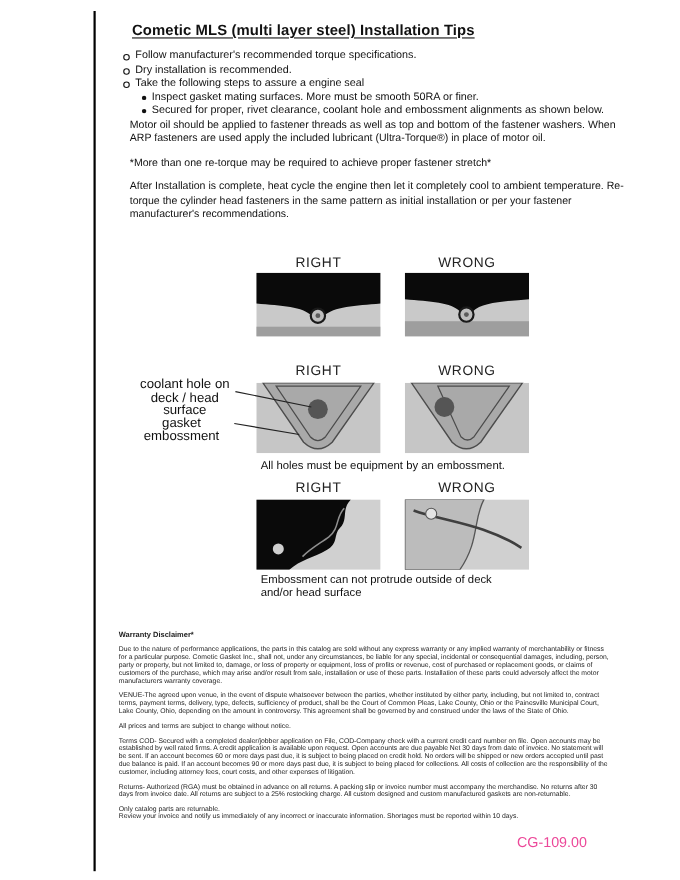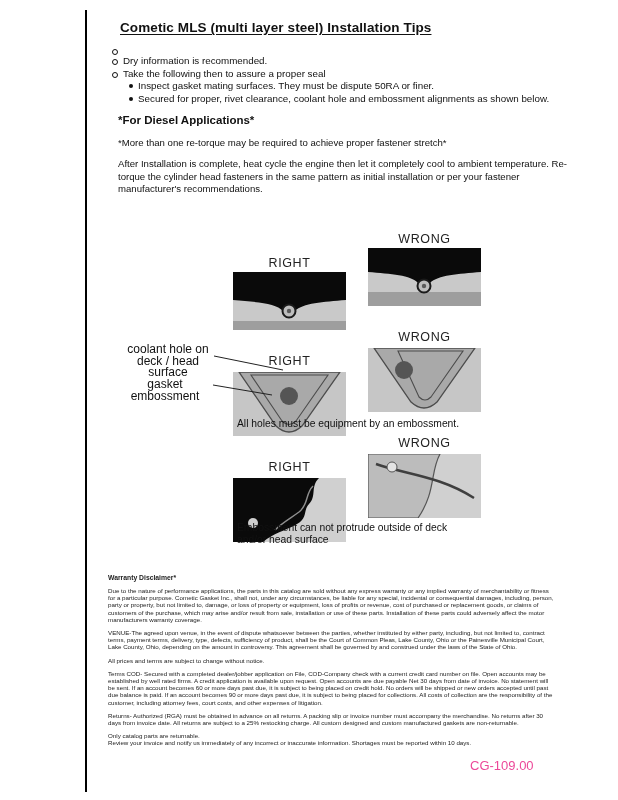--- a/index.html
+++ b/index.html
@@ -28,21 +28,21 @@
   .panel svg{display:block;}
   .caption{position:absolute;left:137px;font-size:10.3px;line-height:12px;color:#111;}
   .prewrap{white-space:pre-line;}
   .ann{position:absolute;font-size:12px;line-height:11.5px;text-align:center;color:#111;}
   .leaders{position:absolute;left:0;top:0;pointer-events:none;}
 
   .r1-lbl{top:4px;} .r1-panel{top:20px;height:58px;}
   .r2-lbl{top:102px;} .r2-panel{top:120px;}
   .r3-lbl{top:208px;} .r3-panel{top:226px;}
   .cap1{top:84px;} .cap2{top:190px;} .cap3{top:294px;}
-  .col-left{left:133px;margin-top:24px;} .col-right{left:268px;text-align:center;}
+  .col-left{left:133px;} .col-right{left:268px;text-align:center;}
   .ann-coolant{left:24px;top:116px;width:88px;}
   .ann-emboss{left:18px;top:151px;width:94px;}
 
   
   .disclaimer{position:absolute;left:108px;top:574px;width:447px;color:#222;}
   .disc-h{font-size:6.8px;font-weight:bold;margin:0 0 6px 0;}
   .disc-p{font-size:6.2px;line-height:7.2px;margin:0 0 6px 0;}
   .disc-p.tight{margin-bottom:0;}
 
   .footer-code{position:absolute;left:470px;top:758px;font-size:13px;color:#ec4899;}
@@ -50,39 +50,40 @@
 </head>
 <body>
 
 <div class="left-rule"></div>
 
 <div class="content">
   <h1 class="title">Cometic MLS (multi layer steel) Installation Tips</h1>
 
   <div class="bullet-row">
     <span class="b-marker"></span>
+    <span>Follow manufacturer's recommended torque specifications.</span>
   </div>
   <div class="bullet-row">
     <span class="b-marker"></span>
-    <span>Dry information is recommended.</span>
+    <span>Dry installation is recommended.</span>
   </div>
   <div class="bullet-row">
     <span class="b-marker"></span>
-    <span>Take the following then to assure a proper seal</span>
+    <span>Take the following steps to assure a engine seal</span>
   </div>
   <div class="bullet-row sub">
     <span class="s-marker"></span>
-    <span>Inspect gasket mating surfaces.  They must be dispute 50RA or finer.</span>
+    <span>Inspect gasket mating surfaces.  More must be smooth 50RA or finer.</span>
   </div>
   <div class="bullet-row sub">
     <span class="s-marker"></span>
     <span>Secured for proper, rivet clearance, coolant hole and embossment alignments as shown below.</span>
   </div>
 
-  <div class="diesel-h">*For Diesel Applications*</div>
+  <p class="para">Motor oil should be applied to fastener threads as well as top and bottom of the fastener washers. When ARP fasteners are used apply the included lubricant (Ultra-Torque®) in place of motor oil.</p>
   <p class="para note">*More than one re-torque may be required to achieve proper fastener stretch*</p>
   <p class="para">After Installation is complete, heat cycle the engine then let it completely cool to ambient temperature. Re-torque the cylinder head fasteners in the same pattern as initial installation or per your fastener manufacturer's recommendations.</p>
 </div>
 
 <div class="diagrams">
 
   <div class="dlabel r1-lbl col-left">RIGHT</div>
   <div class="dlabel r1-lbl col-right">WRONG</div>
 
   <div class="panel r1-panel col-left">

